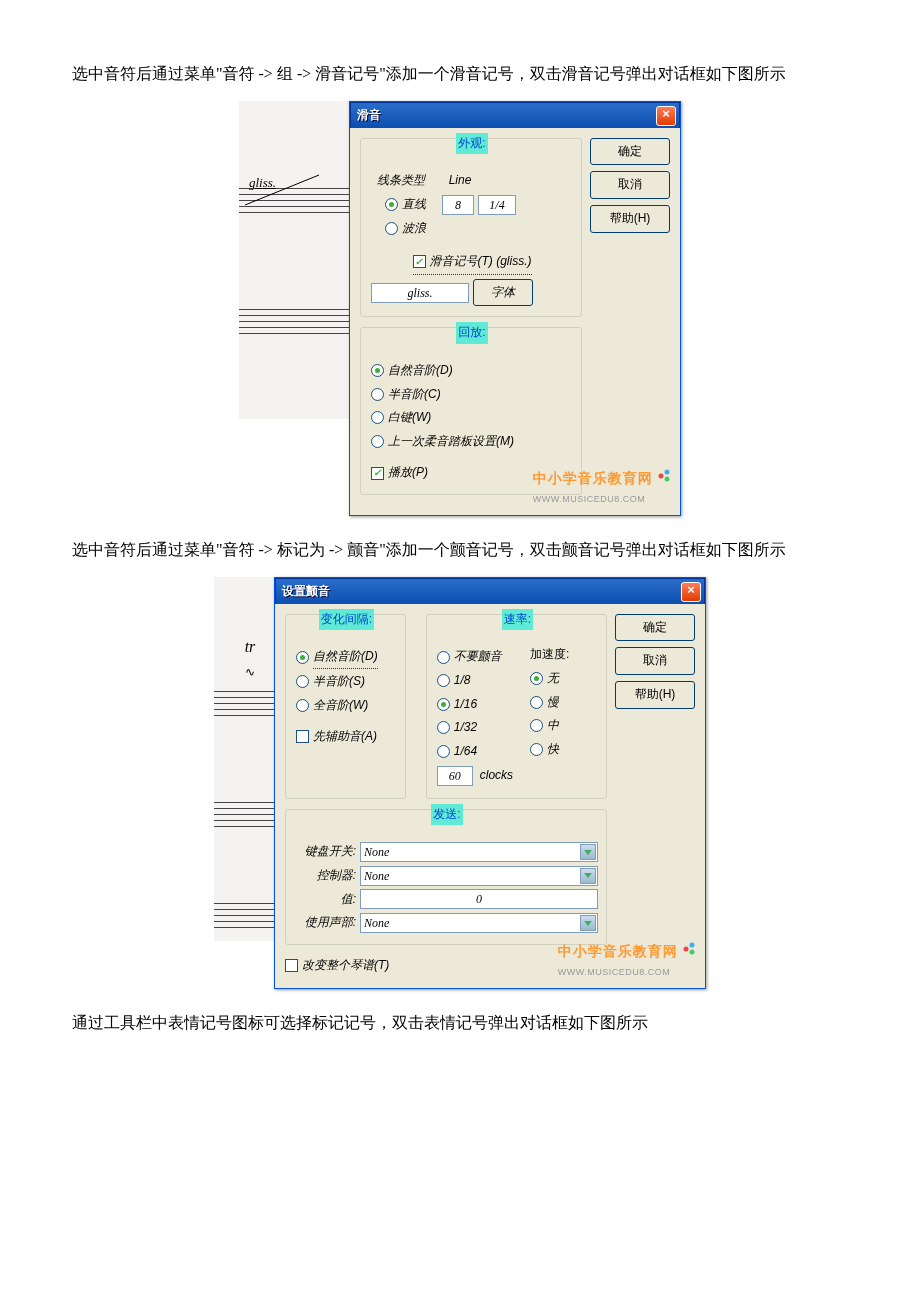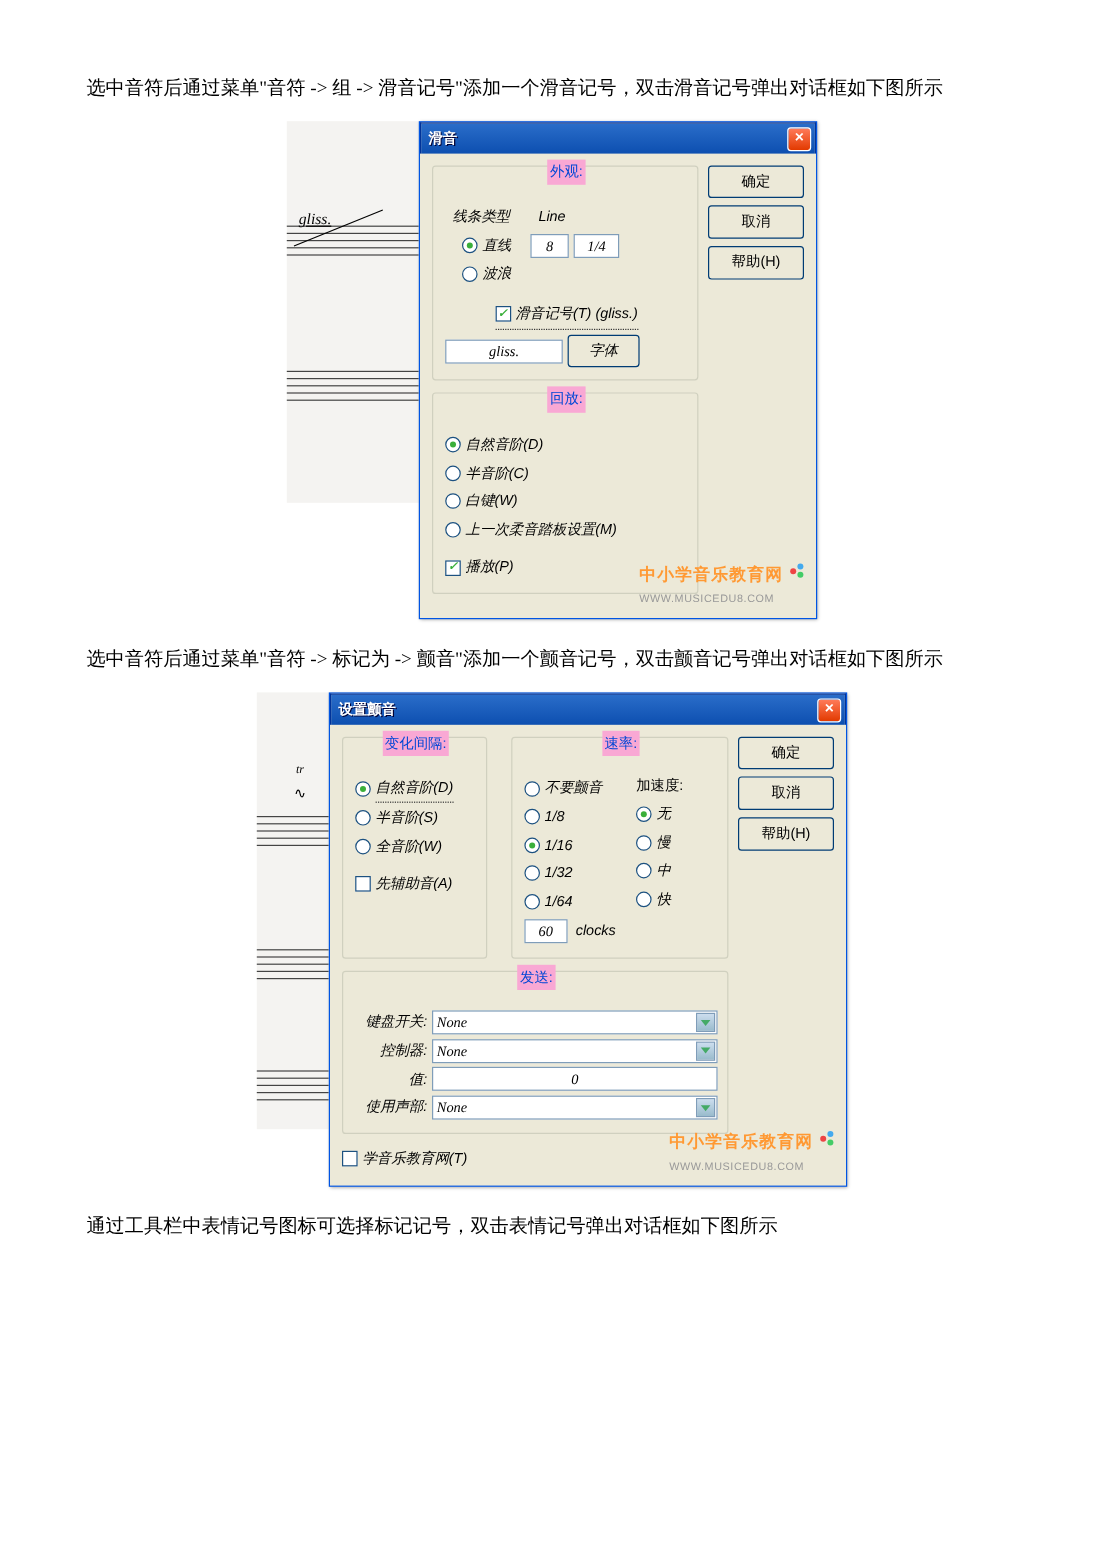--- a/index.html
+++ b/index.html
@@ -82,21 +82,21 @@
   border: 1px solid #d0d0bf;
   border-radius: 3px;
   padding: 8px 8px 8px 10px;
   margin-bottom: 10px;
   position: relative;
 }
 .group-title {
   color: #0046d5;
   position: relative;
   top: -14px;
-  background: #f9a8d4;
+  background: #5eead4;
   display: inline-block;
   padding: 0 2px;
   margin-bottom: -10px;
 }
 .row { display: flex; align-items: center; gap: 4px; margin: 2px 0; font-style: italic; }
 .radio {
   width: 11px; height: 11px; border: 1px solid #1c5180; border-radius: 50%;
   background: #fff; display: inline-flex; align-items: center; justify-content: center;
 }
 .radio.sel::after { content:""; width:5px; height:5px; background:#3aaf3a; border-radius:50%; }
@@ -135,21 +135,21 @@
 .lbl-right { text-align:right; width:60px; }
 
 .outer-row { display:flex; align-items:flex-start; justify-content:center; }
 .staff-col {
   width: 110px;
   background: #f4f3f1;
   padding-top: 6px;
 }
 .staffset { margin: 8px 0 28px 0; }
 .staffset .sl { height:1px; background:#444; margin:5px 0; }
-.tr-sym { font-style:italic; font-family:Liberation Serif, serif; font-size:10px; margin-left:12px; }
+.tr-sym { font-style:italic; font-family:Liberation Serif, serif; font-size:16px; margin-left:12px; }
 .tr-wave { font-size:12px; margin-left:12px; }
 </style>
 </head>
 <body>
 
 <p class="doc-text">选中音符后通过菜单"音符 -&gt; 组 -&gt; 滑音记号"添加一个滑音记号，双击滑音记号弹出对话框如下图所示</p>
 
 <div class="screenshot-wrap">
   <div class="outer-row">
     <div class="staff-col" style="height:312px">
@@ -394,21 +394,21 @@
                 <span class="lbl-right">使用声部:</span>
               <div class="combo" style="flex:1">
                   <span>None</span>
                   <span class="arrow"></span>
                 </div>
             </div>
           </div>
 
           <div class="row">
               <span class="checkbox"></span>
-              <span>学音乐教育网(T)</span>
+              <span>改变整个琴谱(T)</span>
             </div>
         </div>
         <div class="btncol">
           <div class="winbtn">确定</div>
           <div class="winbtn">取消</div>
           <div class="winbtn">帮助(H)</div>
         </div>
       </div>
       <div class="watermark">
         <div><span class="cn">中</span><span class="cn b">小</span><span class="cn">学音乐教育网</span>

